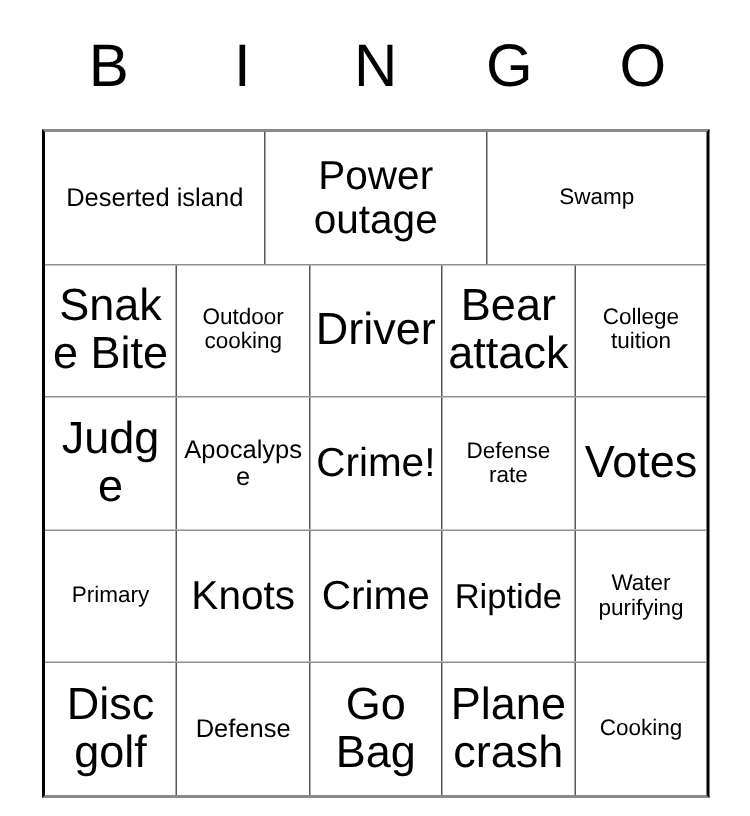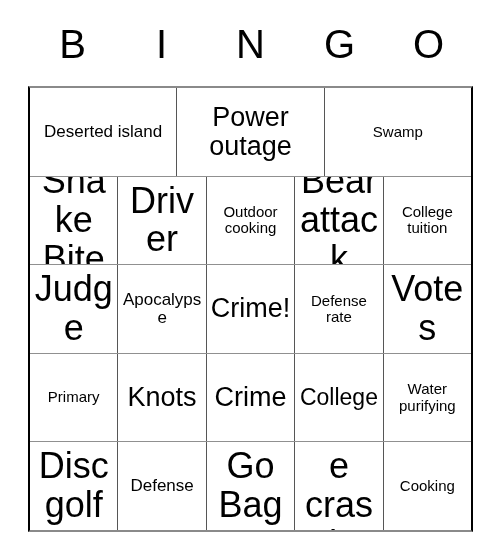--- a/index.html
+++ b/index.html
@@ -83,21 +83,21 @@
   .cell span {
     display: block;
     width: 100%;
   }
   
   .fs-xs  { font-size: 17px; }
   .fs-s   { font-size: 17px; }
   .fs-m   { font-size: 15px; }
   .fs-l   { font-size: 23px; }
   .fs-xl  { font-size: 27px; }
-  .fs-xxl { font-size: 36px; }
+  .fs-xxl { font-size: 30px; }
 </style>
 </head>
 <body>
 
 <div class="card">
 
   <div class="header-row">
     <div class="header-cell">B</div>
     <div class="header-cell">I</div>
     <div class="header-cell">N</div>
@@ -114,25 +114,25 @@
           <span>Power outage</span>
         </div>
         <div class="cell fs-m">
           <span>Swamp</span>
         </div>
       </div>
       <div class="grid-row">
         <div class="cell fs-xxl">
           <span>Snake Bite</span>
         </div>
+        <div class="cell fs-m">
+          <span>Outdoor cooking</span>
+        </div>
         <div class="cell fs-xxl">
           <span>Driver</span>
-        </div>
-        <div class="cell fs-m">
-          <span>Outdoor cooking</span>
         </div>
         <div class="cell fs-xxl">
           <span>Bear attack</span>
         </div>
         <div class="cell fs-m">
           <span>College tuition</span>
         </div>
       </div>
       <div class="grid-row">
         <div class="cell fs-xxl">
@@ -155,21 +155,21 @@
         <div class="cell fs-m">
           <span>Primary</span>
         </div>
         <div class="cell fs-xl">
           <span>Knots</span>
         </div>
         <div class="cell fs-xl">
           <span>Crime</span>
         </div>
         <div class="cell fs-l">
-          <span>College</span>
+          <span>Riptide</span>
         </div>
         <div class="cell fs-m">
           <span>Water purifying</span>
         </div>
       </div>
       <div class="grid-row">
         <div class="cell fs-xxl">
           <span>Disc golf</span>
         </div>
         <div class="cell fs-s">

